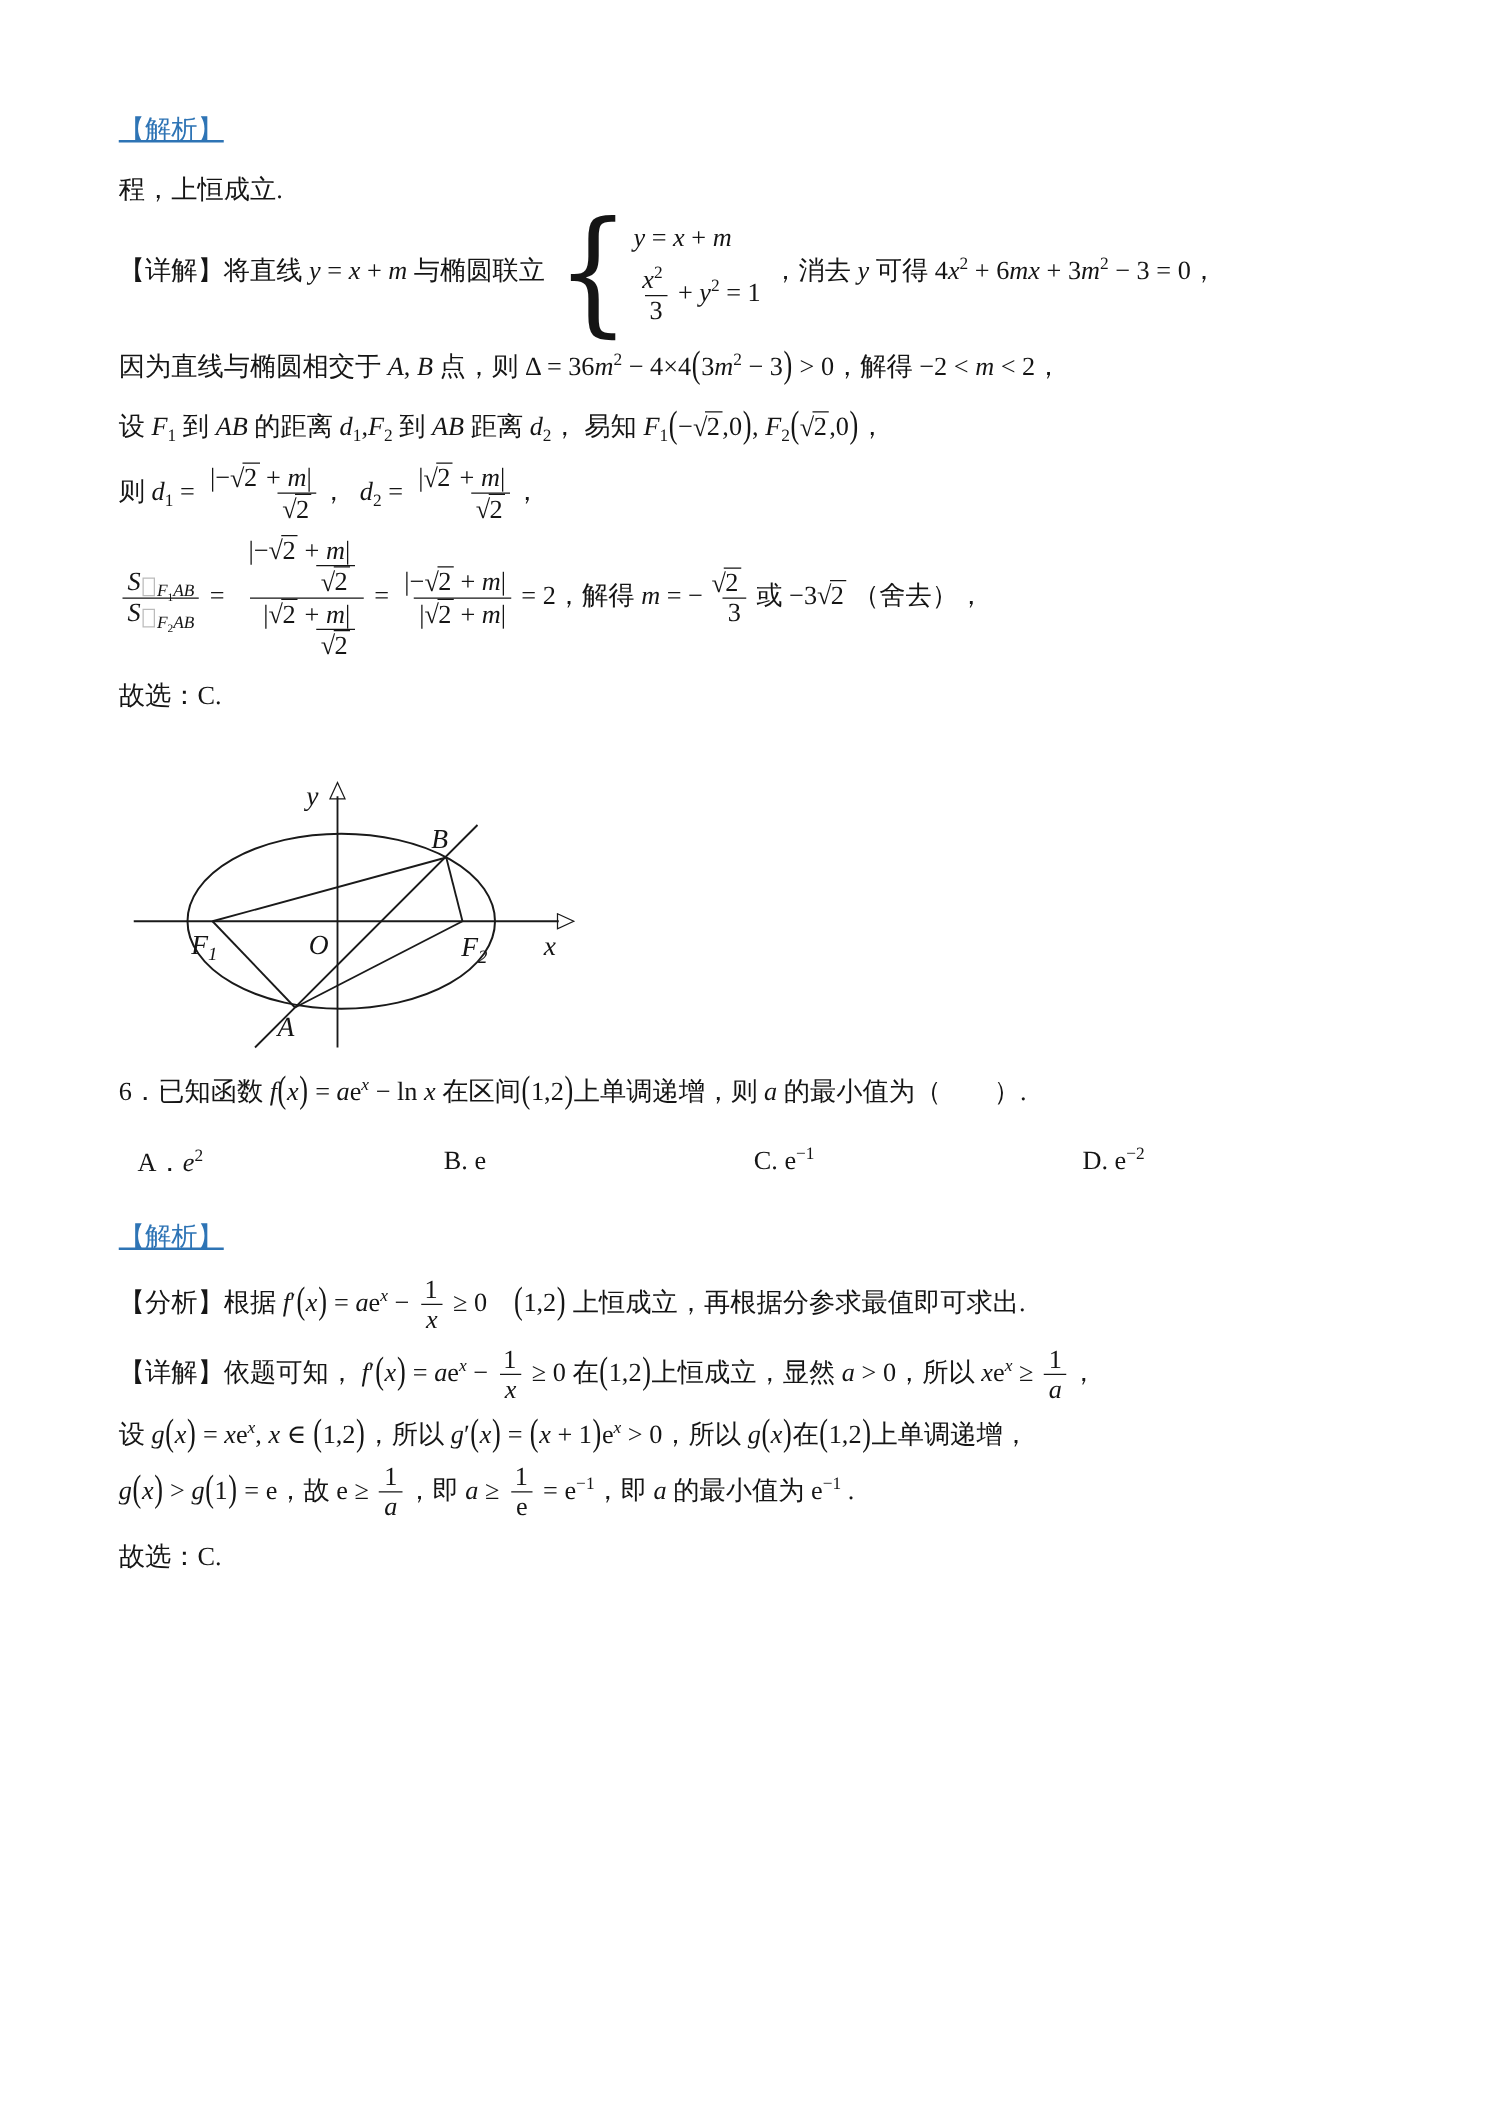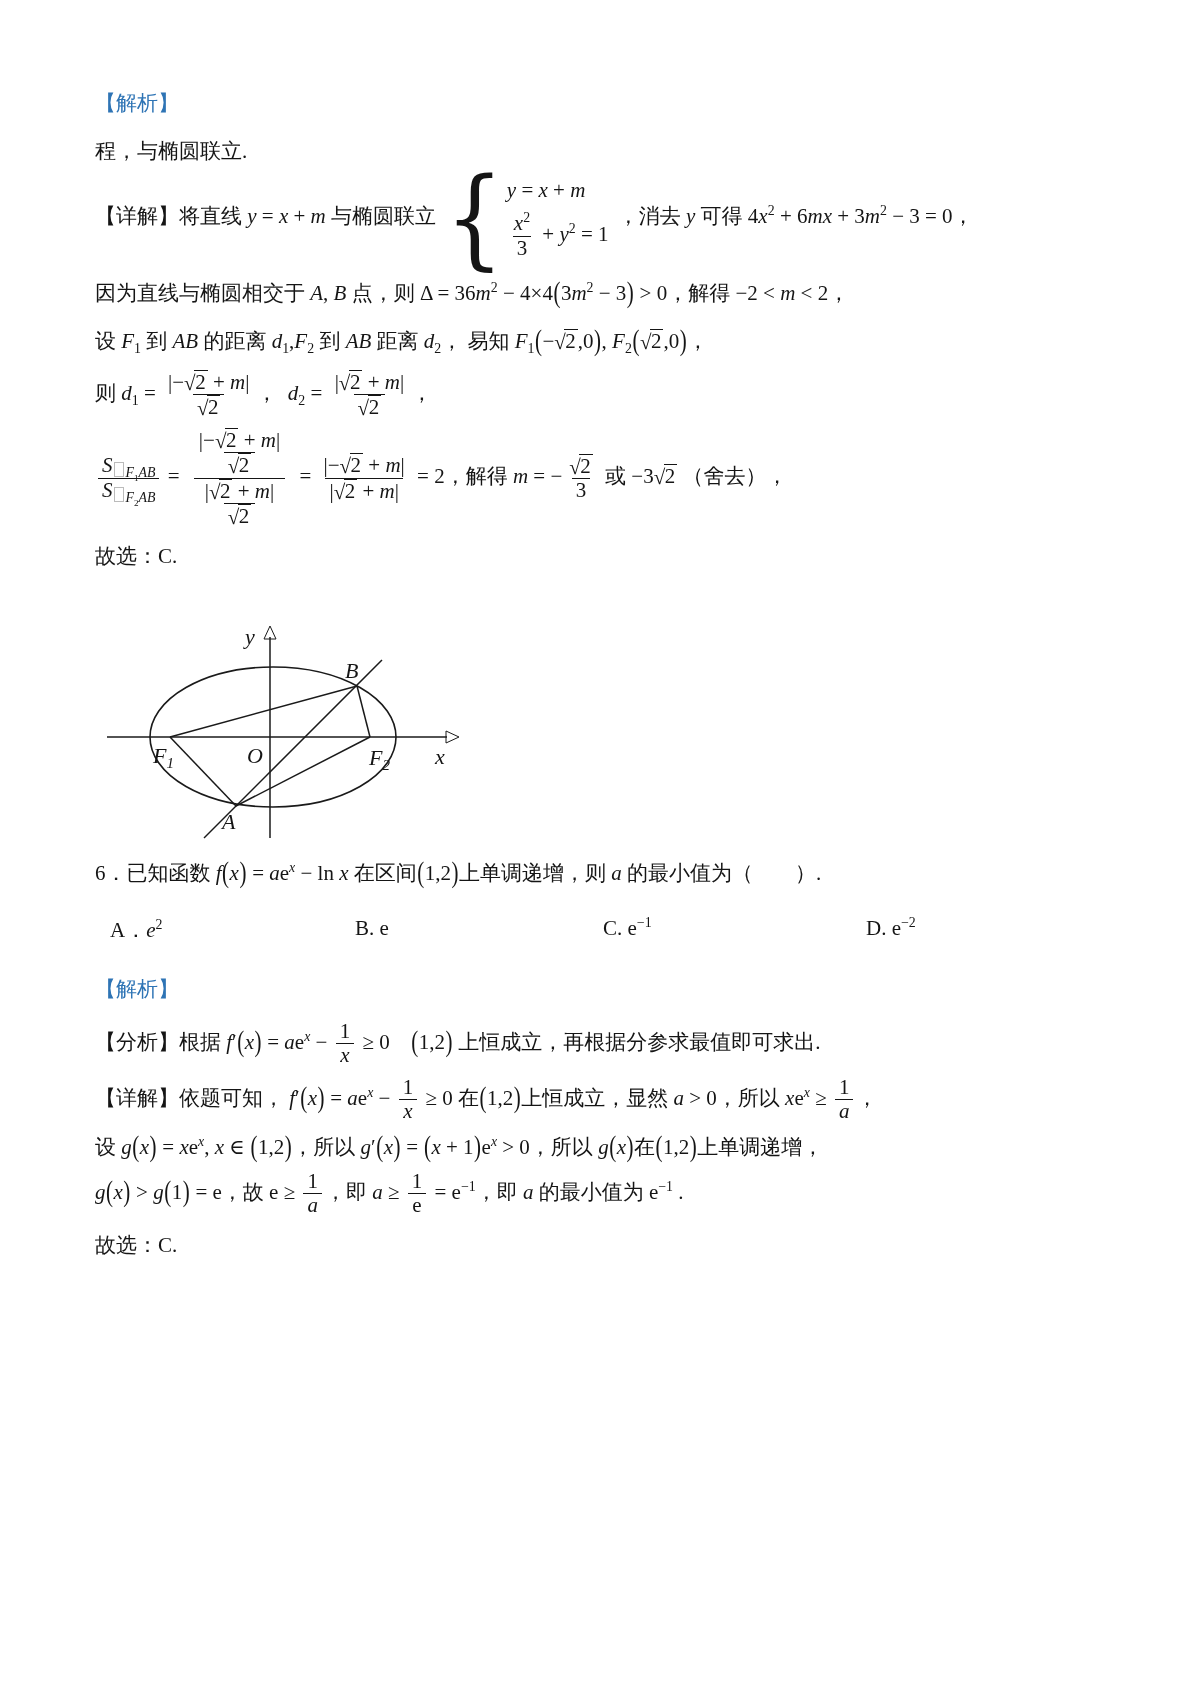--- a/index.html
+++ b/index.html
@@ -3,24 +3,24 @@
 <meta charset="utf-8">
 <style>
   html,body{margin:0;padding:0;background:#e8e8e8;}
   .page{
     position:relative;width:1200px;height:1698px;margin:0 auto;background:#ffffff;
     color:#151515;font-family:"Liberation Serif","DejaVu Serif",serif;font-size:21px;
     padding:90px 90px 0 95px;box-sizing:border-box;overflow:hidden;
   }
   .line{white-space:pre;line-height:1.32;}
   .it{font-style:italic;}
-  .blue{color:var(--accent,#2E74B5);}
+  .blue{color:var(--accent,#2E74B5);text-decoration:underline;}
   sup{font-size:66%;line-height:0;}
   sub{font-size:66%;line-height:0;}
-  .frac{display:inline-flex;flex-direction:column;align-items:center;vertical-align:middle;margin:0 3px;line-height:1.12;text-align:center;}
+  .frac{display:inline-flex;flex-direction:column;align-items:flex-end;vertical-align:middle;margin:0 3px;line-height:1.12;text-align:center;}
   .fn,.fd{display:block;padding:0 4px;white-space:pre;}
   .fd{border-top:1.4px solid currentColor;}
   .sqrt{white-space:nowrap;}
   .rsign{display:inline-block;transform:translateY(0.5px);}
   .rdc{display:inline-block;border-top:1.3px solid currentColor;line-height:1.08;padding:0 2px 0 1px;margin-left:-1.5px;white-space:pre;}
   .sp{display:inline-block;transform:scaleY(1.45);transform-origin:center 58%;padding:0 0.5px;}
   .tofu{display:inline-block;width:8px;height:13px;border:1px solid #bbbbbb;margin:0 2px 0 1px;}
   .cases{display:inline-flex;align-items:center;vertical-align:middle;margin:0 4px;}
   .cbrace{font-family:"DejaVu Serif",serif;font-size:92px;line-height:0.9;transform:scaleY(1.18);margin-right:3px;font-weight:400;}
   .crows{display:inline-flex;flex-direction:column;align-items:flex-start;gap:7px;}
@@ -31,21 +31,21 @@
   .fig text{font-family:"Liberation Serif","DejaVu Serif",serif;font-style:italic;font-size:22px;fill:#151515;}
   .fig .subl{font-size:15px;}
   .fig line,.fig ellipse,.fig path{stroke:#1a1a1a;fill:none;}
 </style>
 </head>
 <body>
 
 <div class="page">
 
   <div class="line"><span class="blue">【解析】</span></div>
-  <div class="line" style="margin-top:20px;"><span>程，与椭圆联立.</span></div>
+  <div class="line" style="margin-top:20px;"><span>程，上恒成立.</span></div>
 
   <div class="line" style="margin-top:12px;"><span>【详解】将直线 </span><span class="it">y</span><span> = </span><span class="it">x</span><span> + </span><span class="it">m</span><span> 与椭圆联立 </span><span class="cases"><span class="cbrace">{</span><span class="crows"><span class="crow"><span class="it">y</span><span> = </span><span class="it">x</span><span> + </span><span class="it">m</span></span><span class="crow"><span class="frac"><span class="fn"><span class="it">x</span><sup><span>2</span></sup></span><span class="fd"><span>3</span></span></span><span> + </span><span class="it">y</span><sup><span>2</span></sup><span> = 1</span></span></span></span><span> ，消去 </span><span class="it">y</span><span> 可得 4</span><span class="it">x</span><sup><span>2</span></sup><span> + 6</span><span class="it">m</span><span class="it">x</span><span> + 3</span><span class="it">m</span><sup><span>2</span></sup><span> − 3 = 0，</span></div>
   <div class="line" style="margin-top:20px;"><span>因为直线与椭圆相交于 </span><span class="it">A</span><span>, </span><span class="it">B</span><span> 点，则 Δ = 36</span><span class="it">m</span><sup><span>2</span></sup><span> − 4×4</span><span class="sp">(</span><span>3</span><span class="it">m</span><sup><span>2</span></sup><span> − 3</span><span class="sp">)</span><span> &gt; 0，解得 −2 &lt; </span><span class="it">m</span><span> &lt; 2，</span></div>
   <div class="line" style="margin-top:20px;"><span>设 </span><span class="it">F</span><sub><span>1</span></sub><span> 到 </span><span class="it">A</span><span class="it">B</span><span> 的距离 </span><span class="it">d</span><sub><span>1</span></sub><span>,</span><span class="it">F</span><sub><span>2</span></sub><span> 到 </span><span class="it">A</span><span class="it">B</span><span> 距离 </span><span class="it">d</span><sub><span>2</span></sub><span>， 易知 </span><span class="it">F</span><sub><span>1</span></sub><span class="sp">(</span><span>−</span><span class="sqrt"><span class="rsign">√</span><span class="rdc"><span>2</span></span></span><span>,0</span><span class="sp">)</span><span>, </span><span class="it">F</span><sub><span>2</span></sub><span class="sp">(</span><span class="sqrt"><span class="rsign">√</span><span class="rdc"><span>2</span></span></span><span>,0</span><span class="sp">)</span><span>，</span></div>
   <div class="line" style="margin-top:14px;"><span>则 </span><span class="it">d</span><sub><span>1</span></sub><span> = </span><span class="frac"><span class="fn"><span>|−</span><span class="sqrt"><span class="rsign">√</span><span class="rdc"><span>2</span></span></span><span> + </span><span class="it">m</span><span>|</span></span><span class="fd"><span class="sqrt"><span class="rsign">√</span><span class="rdc"><span>2</span></span></span></span></span><span>，  </span><span class="it">d</span><sub><span>2</span></sub><span> = </span><span class="frac"><span class="fn"><span>|</span><span class="sqrt"><span class="rsign">√</span><span class="rdc"><span>2</span></span></span><span> + </span><span class="it">m</span><span>|</span></span><span class="fd"><span class="sqrt"><span class="rsign">√</span><span class="rdc"><span>2</span></span></span></span></span><span>，</span></div>
   <div class="line" style="margin-top:8px;"><span class="frac"><span class="fn"><span class="it">S</span><sub><span class="tofu"></span><span class="it">F</span><sub><span>1</span></sub><span class="it">A</span><span class="it">B</span></sub></span><span class="fd"><span class="it">S</span><sub><span class="tofu"></span><span class="it">F</span><sub><span>2</span></sub><span class="it">A</span><span class="it">B</span></sub></span></span><span> = </span><span class="frac"><span class="fn"><span class="frac"><span class="fn"><span>|−</span><span class="sqrt"><span class="rsign">√</span><span class="rdc"><span>2</span></span></span><span> + </span><span class="it">m</span><span>|</span></span><span class="fd"><span class="sqrt"><span class="rsign">√</span><span class="rdc"><span>2</span></span></span></span></span></span><span class="fd"><span class="frac"><span class="fn"><span>|</span><span class="sqrt"><span class="rsign">√</span><span class="rdc"><span>2</span></span></span><span> + </span><span class="it">m</span><span>|</span></span><span class="fd"><span class="sqrt"><span class="rsign">√</span><span class="rdc"><span>2</span></span></span></span></span></span></span><span> = </span><span class="frac"><span class="fn"><span>|−</span><span class="sqrt"><span class="rsign">√</span><span class="rdc"><span>2</span></span></span><span> + </span><span class="it">m</span><span>|</span></span><span class="fd"><span>|</span><span class="sqrt"><span class="rsign">√</span><span class="rdc"><span>2</span></span></span><span> + </span><span class="it">m</span><span>|</span></span></span><span> = 2，解得 </span><span class="it">m</span><span> = −</span><span class="frac"><span class="fn"><span class="sqrt"><span class="rsign">√</span><span class="rdc"><span>2</span></span></span></span><span class="fd"><span>3</span></span></span><span> 或 −3</span><span class="sqrt"><span class="rsign">√</span><span class="rdc"><span>2</span></span></span><span> （舍去），</span></div>
   <div class="line" style="margin-top:14px;"><span>故选：C.</span></div>
 
   <div class="figwrap">
     <svg class="fig" width="390" height="258" viewBox="0 0 390 258">

